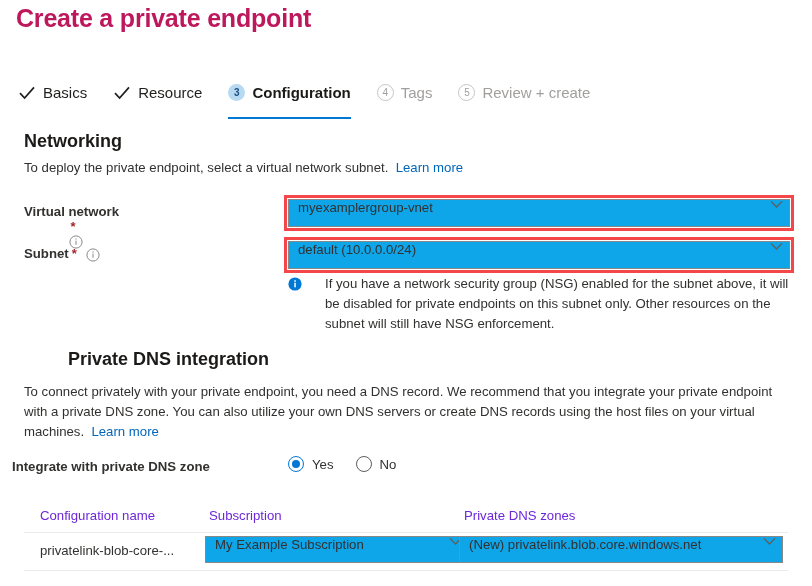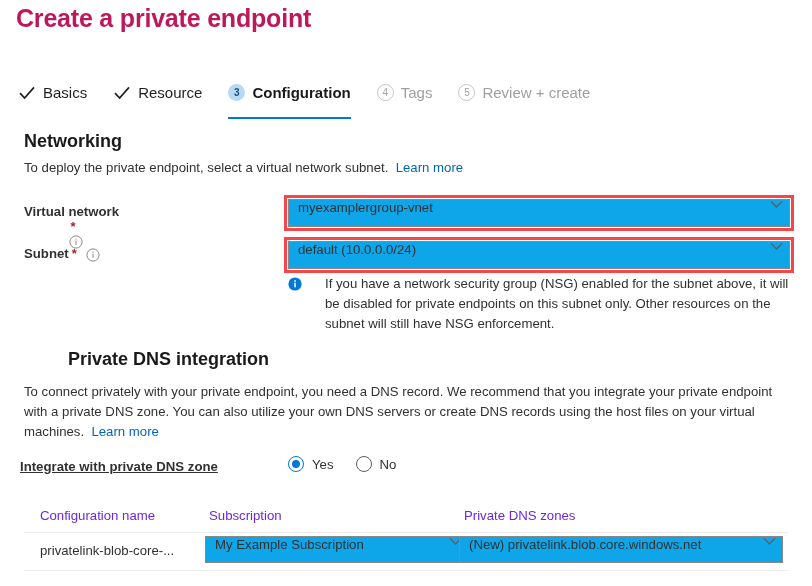--- a/index.html
+++ b/index.html
@@ -377,21 +377,21 @@
     <span class="callout-text">If you have a network security group (NSG) enabled for the subnet above, it will be disabled for private endpoints on this subnet only. Other resources on the subnet will still have NSG enforcement.</span>
   </div>
 
   <div class="section-heading" style="left:24px; top:349px;margin-left:44px;">Private DNS integration</div>
 
   <div class="body-text" style="left:24px; top:382px; width:768px;">
     <span>To connect privately with your private endpoint, you need a DNS record. We recommend that you integrate your private endpoint with a private DNS zone. You can also utilize your own DNS servers or create DNS records using the host files on your virtual machines.</span>&nbsp;
     <a class="link">Learn more</a>
   </div>
 
-  <div class="field-label" style="left:20px; top:459px; font-weight:600;text-decoration:underline;">
+  <div class="field-label" style="left:12px; top:459px; font-weight:600;">
     <span>Integrate with private DNS zone</span>
   </div>
 
   <div class="radio-group" style="left:288px; top:456px;">
     <span class="radio checked">
       <span class="radio-circle"></span>
       <span class="radio-label">Yes</span>
     </span>
     <span class="radio">
       <span class="radio-circle"></span>

